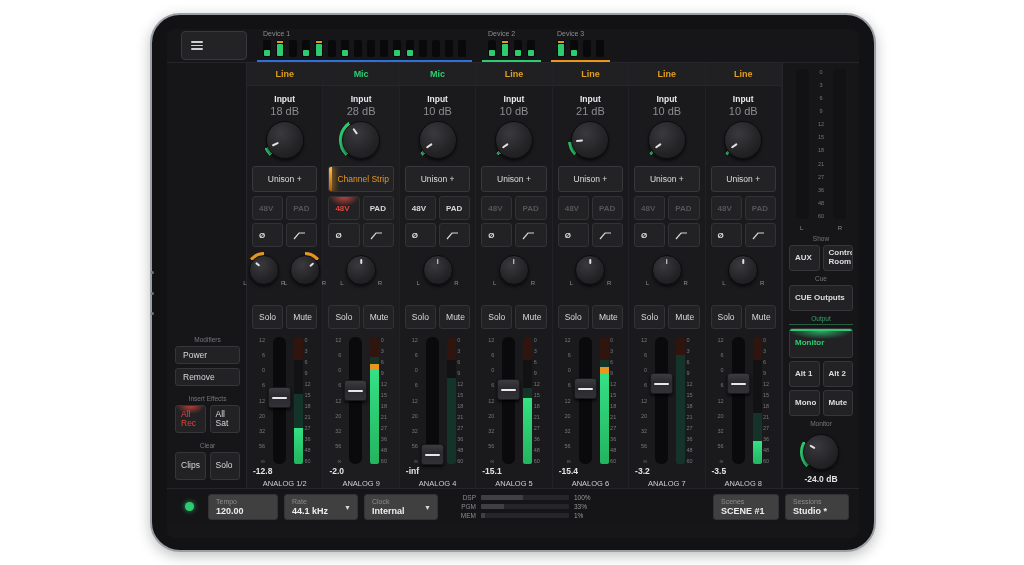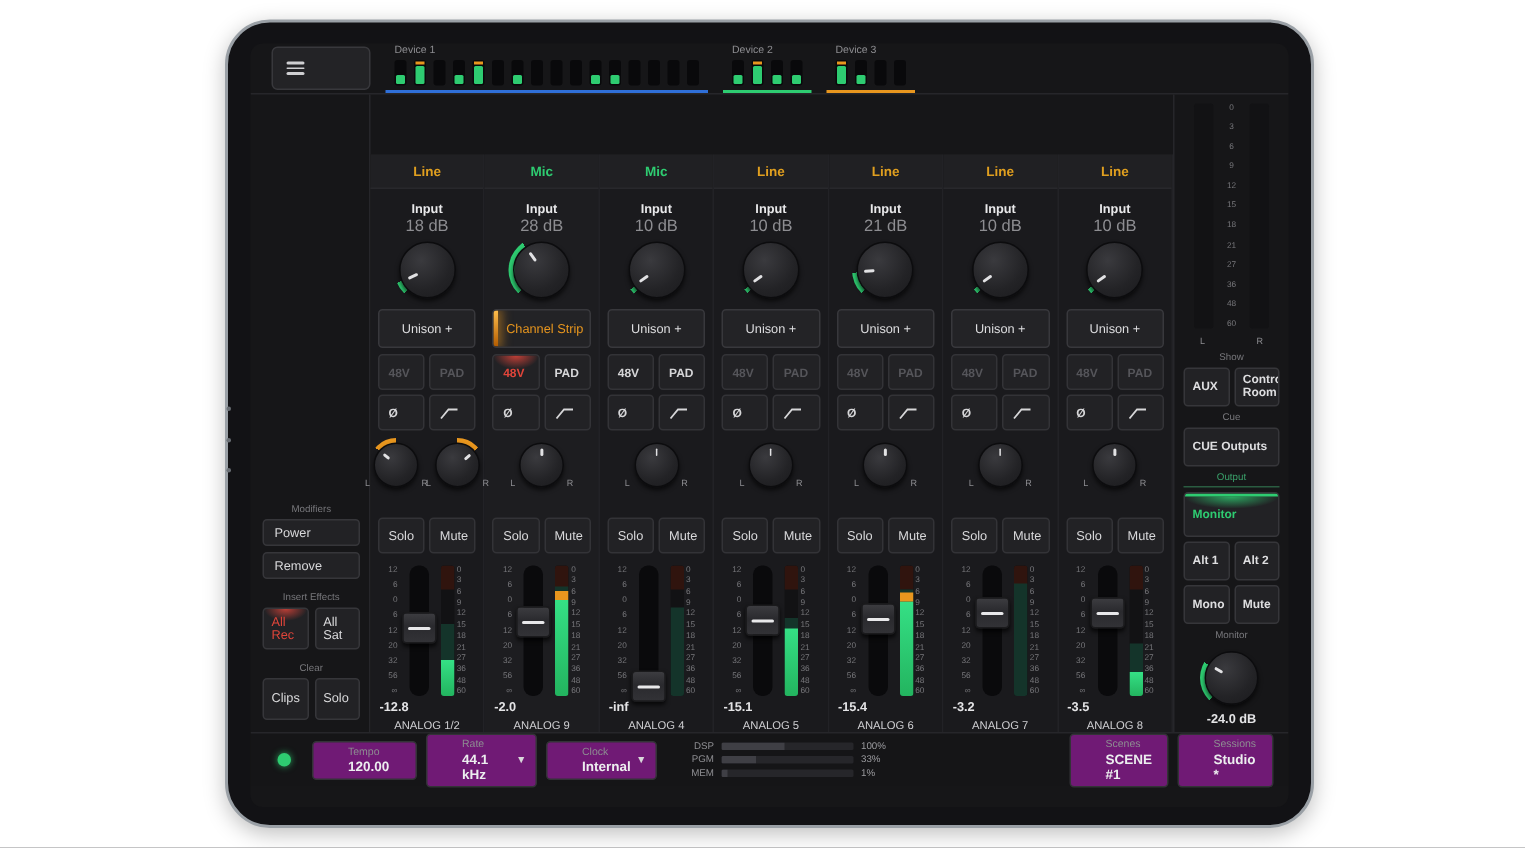--- a/index.html
+++ b/index.html
@@ -62,21 +62,21 @@
     display:flex; align-items:center; padding-left:7px; font-size:8.5px; color:#d9d9db; }
   .pair { display:flex; gap:4px; }
   .pair .small-btn { flex:1; padding-left:5px; line-height:1.1; height:28px; position:relative; overflow:hidden; }
   .small-btn.red { color:#e0453a; }
   .small-btn.red::before { content:""; position:absolute; left:0; right:0; top:0; height:8px;
     background:radial-gradient(ellipse at 50% 0%, rgba(224,69,58,.8), transparent 70%); }
   .spacer { flex:1; }
 
   
   .channels { flex:1; display:flex; }
-  .strip { flex:1; border-right:1px solid #222226; display:flex; flex-direction:column; background:#1a1a1d;margin-top:40px; }
+  .strip { flex:1; border-right:1px solid #222226; display:flex; flex-direction:column; background:#1a1a1d; }
   .strip:nth-child(2) { background:#1d1d20; }
   .type-hd { height:23px; border-bottom:1px solid #28282c; display:flex; align-items:center; justify-content:center;
     font-size:9px; font-weight:bold; background:#202023; }
   .input-blk { text-align:center; padding-top:8px; }
   .input-lbl { font-size:8.5px; font-weight:bold; color:#e8e8ea; }
   .gain-lbl { font-size:11px; color:#8d8d91; margin-top:1px; }
 
   .knob-wrap { position:relative; margin:4px auto 2px auto; }
   .ring { position:absolute; border-radius:50%; }
   .knob { position:absolute; border-radius:50%;
@@ -140,21 +140,21 @@
   .rbtn.green::before { content:""; position:absolute; left:0; right:0; top:0; height:8px;
     background:radial-gradient(ellipse at 50% 0%, rgba(46,204,113,.8), transparent 72%);
     border-top:2px solid #2ecc71; }
   .rsec { font-size:6.5px; color:#77777b; text-align:center; margin:4px 0 3px 0; }
   .rsec.greenline { color:#3aa06a; border-bottom:1px solid #2a5c41; padding-bottom:2px; }
   .mon-val { text-align:center; font-size:8.5px; font-weight:bold; color:#e4e4e6; margin-top:2px; }
 
   
   .bottombar { height:36px; border-top:1px solid #26262a; background:#151517; display:flex; align-items:center; padding:0 10px 0 18px; }
   .link-dot { width:9px; height:9px; border-radius:50%; background:#2ecc71; box-shadow:0 0 5px rgba(46,204,113,.8); margin-right:14px; }
-  .bb-box { background:#701a75; border:1px solid #333337; border-radius:3px; padding:3px 23px; margin-right:6px; position:relative; }
+  .bb-box { background:#404040; border:1px solid #333337; border-radius:3px; padding:3px 7px; margin-right:6px; position:relative; }
   .bb-lab { font-size:7px; color:#8d8d91; }
   .bb-val { font-size:9px; font-weight:bold; color:#eceeef; margin-top:1px; }
   .bb-dd { position:absolute; right:6px; top:50%; transform:translateY(-50%); font-size:7px; color:#d9d9db; }
   .res { margin-left:14px; display:flex; flex-direction:column; justify-content:center; gap:2px; }
   .res-row { display:flex; align-items:center; gap:5px; font-size:6.5px; color:#8d8d91; }
   .res-row .rl { width:18px; text-align:right; }
   .res-bar { width:88px; height:5px; background:#26262a; border-radius:1px; overflow:hidden; }
   .res-bar i { display:block; height:100%; background:#3f3f45; }
   .res-row .rp { width:24px; color:#9a9a9e; }
 </style>

